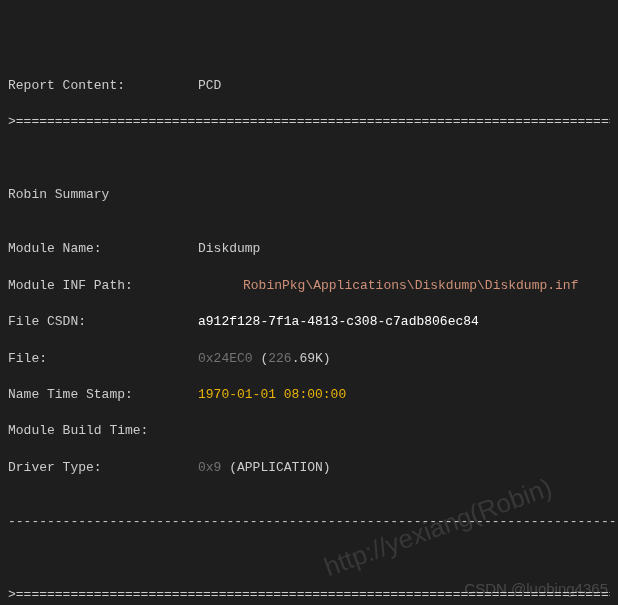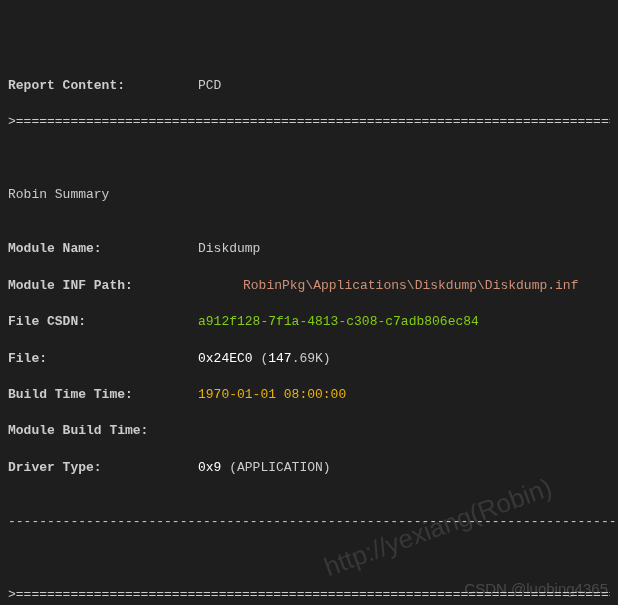--- a/index.html
+++ b/index.html
@@ -8,25 +8,25 @@
   color:#cccccc;
   font-family:"Consolas","Courier New",monospace;
   font-size:13px;
   line-height:1.4;
   width:618px;
   padding:4px 8px;
   white-space:pre;
   overflow:hidden;
 }
 .row { display:flex; }
-.lbl { flex:0 0 190px; color:#cccccc;font-weight:bold; }
+.lbl { flex:0 0 190px; color:#cccccc; }
 .val { flex:1; }
-.cyan  { color:#84cc16; }
+.cyan  { color:#ffffff; }
 .green { color:#eab308; }
-.num   { color:#ffffff; }
+.num   { color:#737373; }
 .str   { color:#ce9178;margin-left:45px; }
 .sep   { color:#cccccc; letter-spacing:0; overflow:hidden; }
 .dash  { color:#cccccc; }
 .section-title { color:#cccccc; }
 .watermark {
   position:absolute;
   right:60px;
   bottom:60px;
   transform:rotate(-20deg);
   color:rgba(200,200,200,0.15);
@@ -64,24 +64,24 @@
 <div class="row">
   <span class="lbl">Module INF Path:</span>
   <span class="val str">RobinPkg\Applications\Diskdump\Diskdump.inf</span>
 </div>
 <div class="row">
   <span class="lbl">File CSDN:</span>
   <span class="val cyan">a912f128-7f1a-4813-c308-c7adb806ec84</span>
 </div>
 <div class="row">
   <span class="lbl">File:</span>
-  <span class="val"><span class="num">0x24EC0</span> <span>(</span><span class="num">147</span><span>.69K)</span></span>
+  <span class="val"><span class="num">0x24EC0</span> <span>(</span><span class="num">226</span><span>.69K)</span></span>
 </div>
 <div class="row">
-  <span class="lbl">Build Time Time:</span>
+  <span class="lbl">Name Time Stamp:</span>
   <span class="val green">1970-01-01 08:00:00</span>
 </div>
 <div class="row">
   <span class="lbl">Module Build Time:</span>
 </div>
 <div class="row">
   <span class="lbl">Driver Type:</span>
   <span class="val"><span class="num">0x9</span><span> (APPLICATION)</span></span>
 </div>
 

